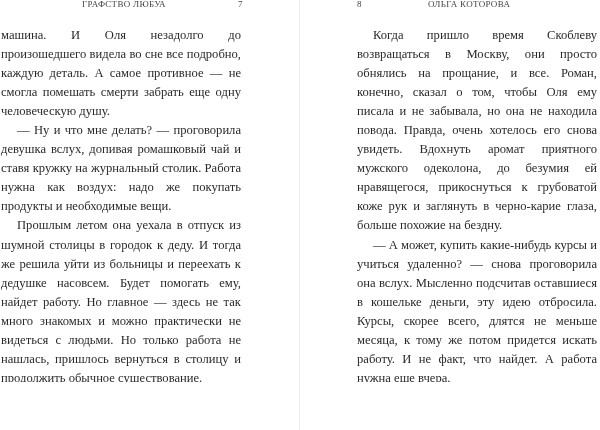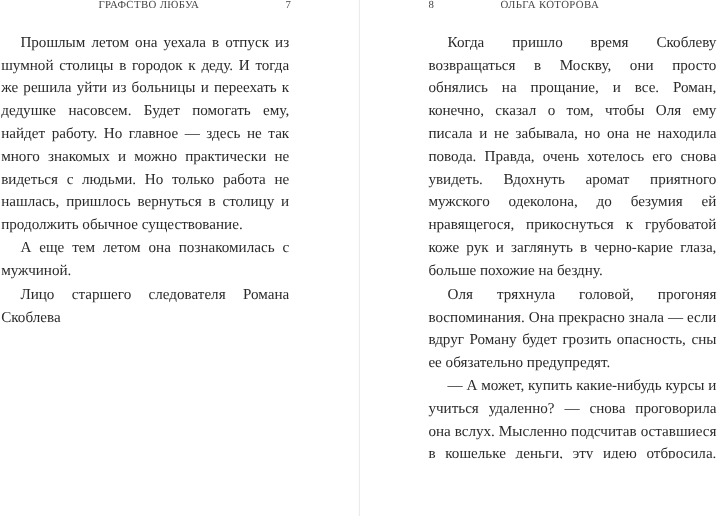--- a/index.html
+++ b/index.html
@@ -20,21 +20,21 @@
       background: #ececec;
     }
     .header {
       position: absolute; top: 0; height: 14px;
       font-size: 9px; letter-spacing: 0.3px; color: #444;
       line-height: 9px;
     }
     .left-header-title { left: 82px; top: 0; }
     .left-header-num { left: 238px; top: 0; }
     .right-header-num { left: 57px; top: 0; }
-    .right-header-title { left: 117px; top: 0; }
+    .right-header-title { left: 128px; top: 0; }
     .text {
       position: absolute; top: 26px;
       font-size: 12.6px; line-height: 19.05px;
       text-align: justify; hyphens: manual;
     }
     .page-left .text { left: 1px; width: 240px; }
     .page-right .text { left: 57px; width: 240px; }
     .text p { margin: 0; }
     .text p.indent { text-indent: 16px; }
     .text p.noindent { text-indent: 0; }
@@ -48,32 +48,33 @@
       font-size: 10.5px; line-height: 12px; white-space: nowrap;
     }
   </style>
 </head>
 <body>
 
 <div class="page page-left">
   <div class="header left-header-title">ГРАФСТВО ЛЮБУА</div>
   <div class="header left-header-num">7</div>
   <div class="text">
+    <p class="noindent">машина. И Оля незадолго до произошедшего видела во сне все подробно, каждую деталь. А самое противное — не смогла помешать смерти забрать еще одну человеческую душу.</p>
+    <p class="indent">— Ну и что мне делать? — проговорила девушка вслух, допивая ромашковый чай и ставя кружку на журнальный столик. Работа нужна как воздух: надо же покупать продукты и необходимые вещи.</p>
     <p class="indent">Прошлым летом она уехала в отпуск из шумной столицы в городок к деду. И тогда же решила уйти из больницы и переехать к дедушке насовсем. Будет помогать ему, найдет работу. Но главное — здесь не так много знакомых и можно практически не видеться с людьми. Но только работа не нашлась, пришлось вернуться в столицу и продолжить обычное существование.</p>
     <p class="indent">А еще тем летом она познакомилась с мужчиной.</p>
     <p class="indent"><span>Лицо старшего следователя Романа Скоблева</span></p>
   </div>
   <div class="fn-rule"></div>
   <div class="footnote"><sup>1</sup><span>Главный герой книги «Роману во снах».</span></div>
 </div>
 
 <div class="gutter"></div>
 
 <div class="page page-right">
   <div class="header right-header-num">8</div>
   <div class="header right-header-title">ОЛЬГА КОТОРОВА</div>
   <div class="text">
     <p class="indent">Когда пришло время Скоблеву возвращаться в Москву, они просто обнялись на прощание, и все. Роман, конечно, сказал о том, чтобы Оля ему писала и не забывала, но она не находила повода. Правда, очень хотелось его снова увидеть. Вдохнуть аромат приятного мужского одеколона, до безумия ей нравящегося, прикоснуться к грубоватой коже рук и заглянуть в черно-карие глаза, больше похожие на бездну.</p>
-    <p class="indent">Оля тряхнула головой, прогоняя воспоминания. Она прекрасно знала — если вдруг Роману будет грозить опасность, сны ее обязательно предупредят.</p>
     <p class="indent">— А может, купить какие-нибудь курсы и учиться удаленно? — снова проговорила она вслух. Мысленно подсчитав оставшиеся в кошельке деньги, эту идею отбросила. Курсы, скорее всего, длятся не меньше месяца, к тому же потом придется искать работу. И не факт, что найдет. А работа нужна еще вчера.</p>
 
   </div>
 </div>
 
 </body></html>

